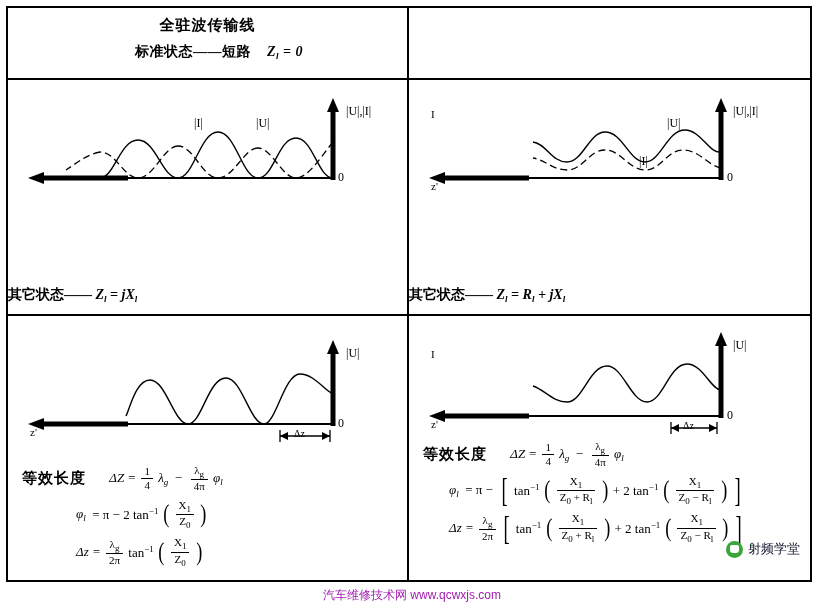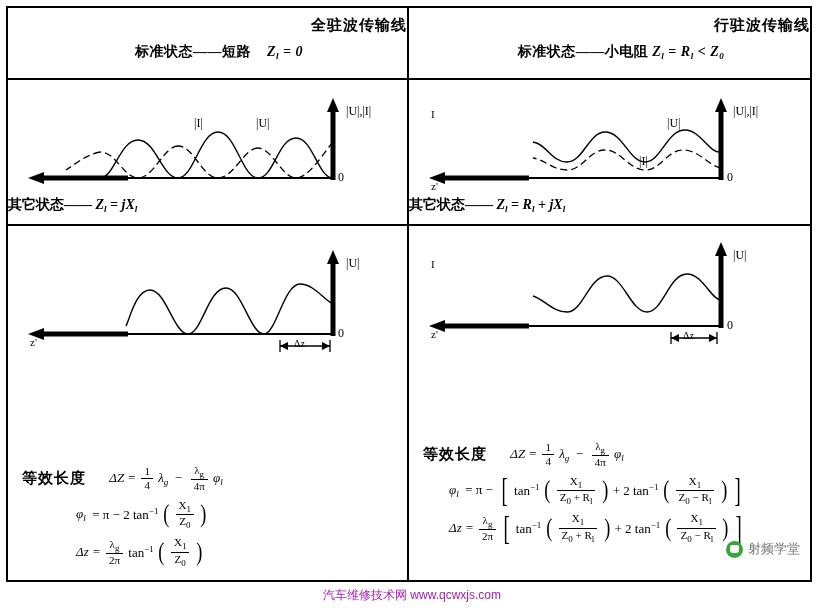--- a/index.html
+++ b/index.html
@@ -27,31 +27,31 @@
     flex-direction: column;
   }
   .row {
     display: flex;
     flex-direction: row;
     border-bottom: 2px solid #000;
     box-sizing: border-box;
   }
   .row.last { border-bottom: none; }
   .row-head { height: 72px; }
-  .row-mid  { height: 146px; }
+  .row-mid  { height: 236px; }
   .row-bot  { flex: 1 1 auto; }
   .cell {
     width: 50%;
     box-sizing: border-box;
     position: relative;
   }
   .cell.left { border-right: 2px solid #000; }
 
   .title-block {
-    text-align: right;
+    text-align: center;
     padding-top: 8px;
     font-size: 15px;
     font-weight: bold;
     letter-spacing: 1px;
   }
   .title-sub {
     text-align: center;
     padding-top: 8px;
     font-size: 14px;
     font-weight: bold;
@@ -147,21 +147,21 @@
     color: #a21caf;
     font-family: "Liberation Sans", sans-serif;
   }
   .brand {
     position: absolute;
     right: 10px;
     bottom: 22px;
     display: flex;
     align-items: center;
     font-size: 13px;
-    color: #737373;
+    color: #0f172a;
     font-family: "Liberation Sans", sans-serif;
   }
   .brand .logo {
     width: 17px;
     height: 17px;
     border-radius: 50%;
     background: #3aa63a;
     margin-right: 5px;
     position: relative;
   }
@@ -180,27 +180,20 @@
 <body>
 
 <div class="sheet">
 
   <div class="row row-head">
     <div class="cell left">
       <div class="title-block">全驻波传输线</div>
       <div class="title-sub">
         <span>标准状态——</span><span>短路</span>
         &nbsp;&nbsp;&nbsp;<span class="it">Z<span class="sub">l</span> = 0</span>
-      </div>
-    </div>
-    <div class="cell">
-      <div class="title-block">行驻波传输线</div>
-      <div class="title-sub">
-        <span>标准状态——</span><span>小电阻</span>
-        <span class="it">Z<span class="sub">l</span> = R<span class="sub">l</span> &lt; Z<span class="sub">0</span></span>
       </div>
     </div>
   </div>
 
   <div class="row row-mid">
 
     <div class="cell left">
       <svg class="plot" width="401" height="184" viewBox="0 0 401 184">
 
         <line x1="325" y1="28" x2="325" y2="100" stroke="#000" stroke-width="5"></line>

